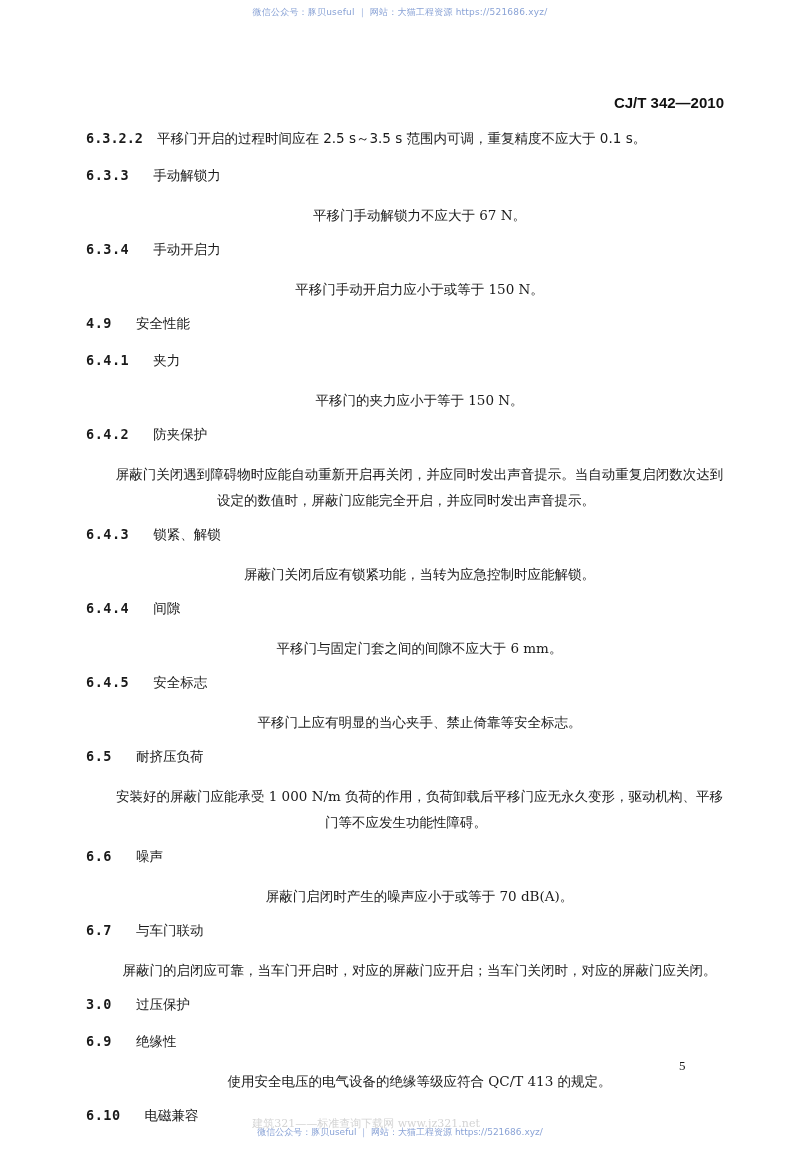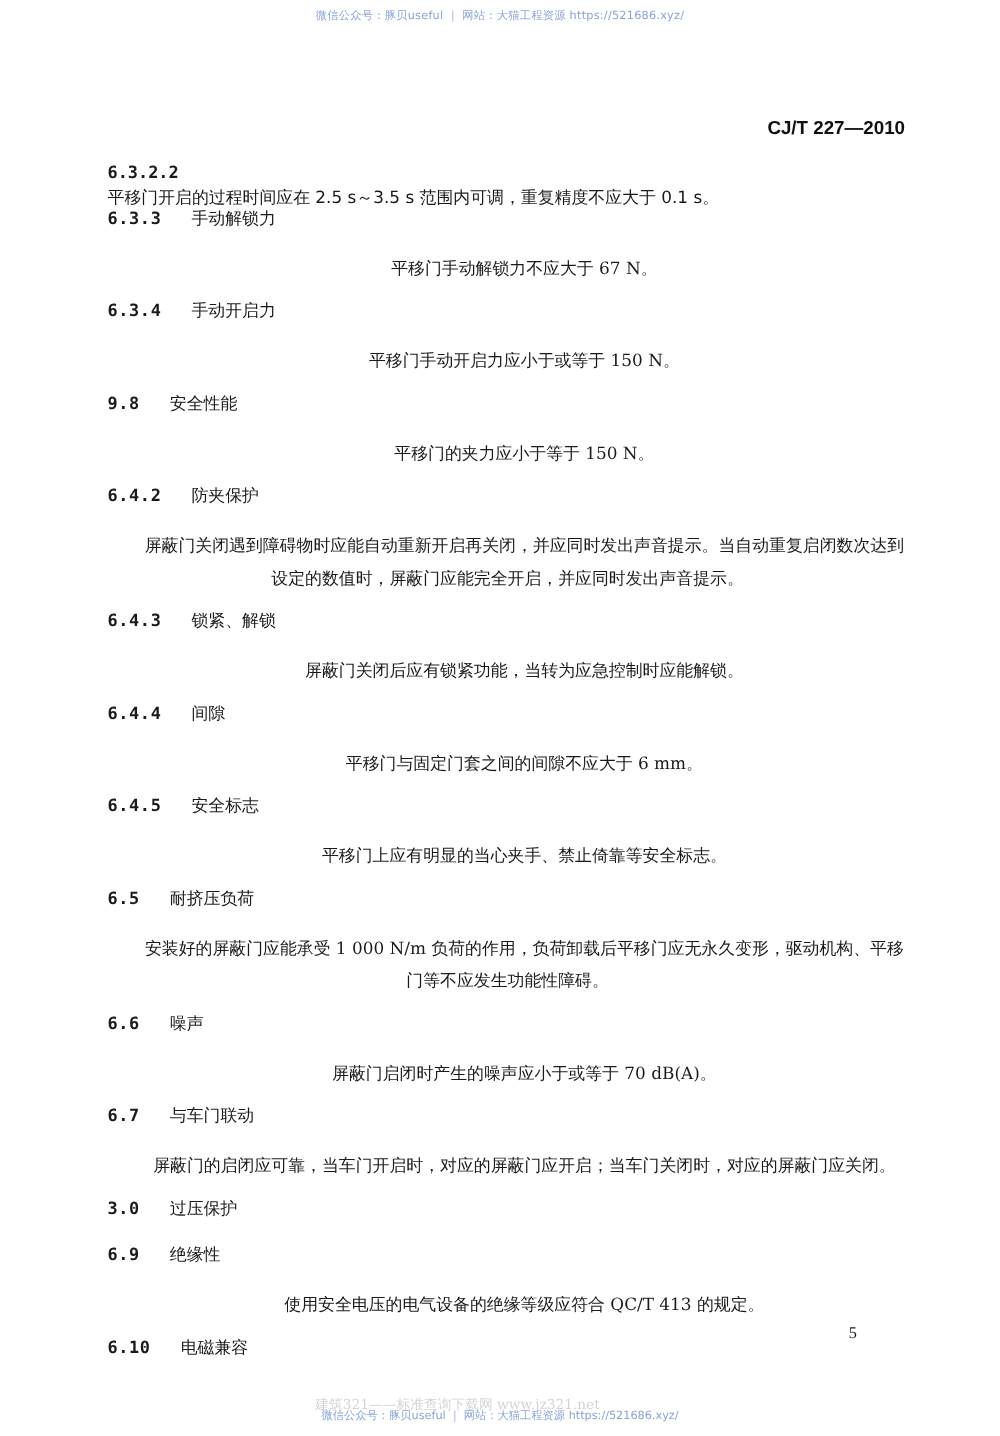--- a/index.html
+++ b/index.html
@@ -31,63 +31,67 @@
     font-family: "DejaVu Sans", sans-serif; font-weight: bold; font-size: 13.5px;
     line-height: 20px; margin: 0; height: 37px; display: flex; align-items: flex-start;
   }
   .heading .num {
     font-family: "DejaVu Sans Mono", monospace; font-weight: bold; margin-right: 24px;
     letter-spacing: 0.5px;
   }
   .heading .title { font-weight: normal; }
   .clause {
     font-family: "DejaVu Sans", sans-serif; font-size: 13.5px; line-height: 20px;
-    height: 37px; display: flex; flex-direction: column;
+    height: 37px; display: flex;
   }
   .clause .num { font-family: "DejaVu Sans Mono", monospace; font-weight: bold; margin-right: 14px; }
   .para {
     font-family: "DejaVu Serif", serif; font-size: 13.5px; line-height: 26px;
     text-indent: 2em; margin: 0 0 11px 0; text-align: center;
   }
   .para.single { height: 26px; margin-bottom: 11px; }
   .page-num {
     position: absolute; top: 1058px; left: 679px; font-size: 13px;
     font-family: "Liberation Serif", serif;
   }
 </style>
 </head>
 <body>
 
 <div class="wm-top">微信公众号：豚贝useful ｜ 网站：大猫工程资源 https://521686.xyz/</div>
 
-<div class="std-code">CJ/T 227—2010</div>
+<div class="std-code">CJ/T 342—2010</div>
 
 <div class="content">
   <div class="clause">
     <span class="num">6.3.2.2</span>
     <span>平移门开启的过程时间应在 2.5 s～3.5 s 范围内可调，重复精度不应大于 0.1 s。</span>
   </div>
 
   <div class="heading">
     <span class="num">6.3.3</span>
     <span class="title">手动解锁力</span>
   </div>
   <p class="para single">平移门手动解锁力不应大于 67 N。</p>
 
   <div class="heading">
     <span class="num">6.3.4</span>
     <span class="title">手动开启力</span>
   </div>
   <p class="para single">平移门手动开启力应小于或等于 150 N。</p>
 
   <div class="heading">
-    <span class="num">9.8</span>
+    <span class="num">4.9</span>
     <span class="title">安全性能</span>
   </div>
 
+  <div class="heading">
+    <span class="num">6.4.1</span>
+    <span class="title">夹力</span>
+  </div>
   <p class="para single">平移门的夹力应小于等于 150 N。</p>
 
   <div class="heading">
     <span class="num">6.4.2</span>
     <span class="title">防夹保护</span>
   </div>
   <p class="para">屏蔽门关闭遇到障碍物时应能自动重新开启再关闭，并应同时发出声音提示。当自动重复启闭数次达到设定的数值时，屏蔽门应能完全开启，并应同时发出声音提示。</p>
 
   <div class="heading">
     <span class="num">6.4.3</span>

